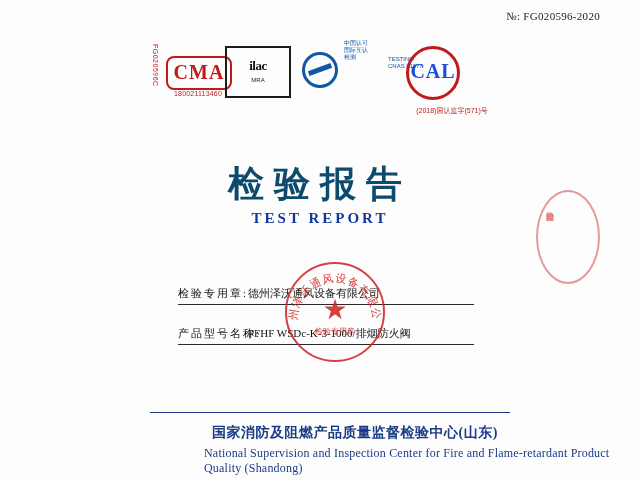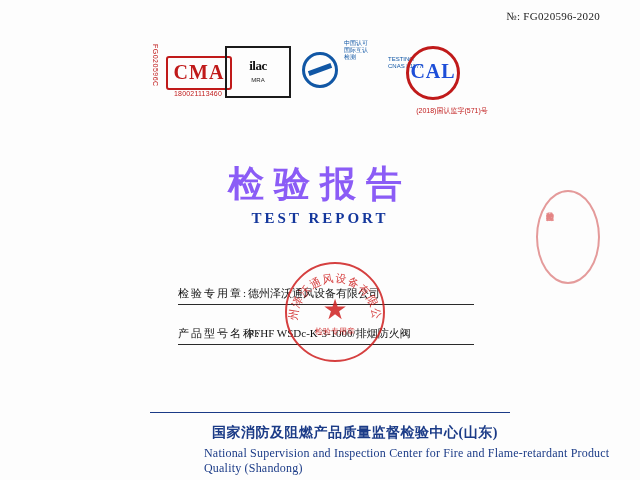--- a/index.html
+++ b/index.html
@@ -61,21 +61,21 @@
     letter-spacing: .5px;
     font-family: "Liberation Sans", sans-serif;
   }
   .cma-box {
     position: absolute;
     left: 6px;
     top: 12px;
     width: 62px;
     height: 30px;
     border: 2px solid #c01a1a;
-    border-radius: 3px;
+    border-radius: 8px;
     color: #c01a1a;
     font-weight: bold;
     font-size: 20px;
     line-height: 28px;
     text-align: center;
     font-family: "Liberation Serif", serif;
     letter-spacing: 1px;
   }
   .cma-num {
     position: absolute;
@@ -213,21 +213,21 @@
   }
 
   
   .title-cn {
     position: absolute;
     left: 0; top: 160px;
     width: 640px;
     text-align: center;
     font-size: 36px;
     font-weight: bold;
-    color: #8b5cf6;
+    color: #0c4a6e;
     letter-spacing: 10px;
     font-family: "Liberation Serif", serif;
   }
   .title-en {
     position: absolute;
     left: 0; top: 210px;
     width: 640px;
     text-align: center;
     font-size: 15px;
     font-weight: bold;

